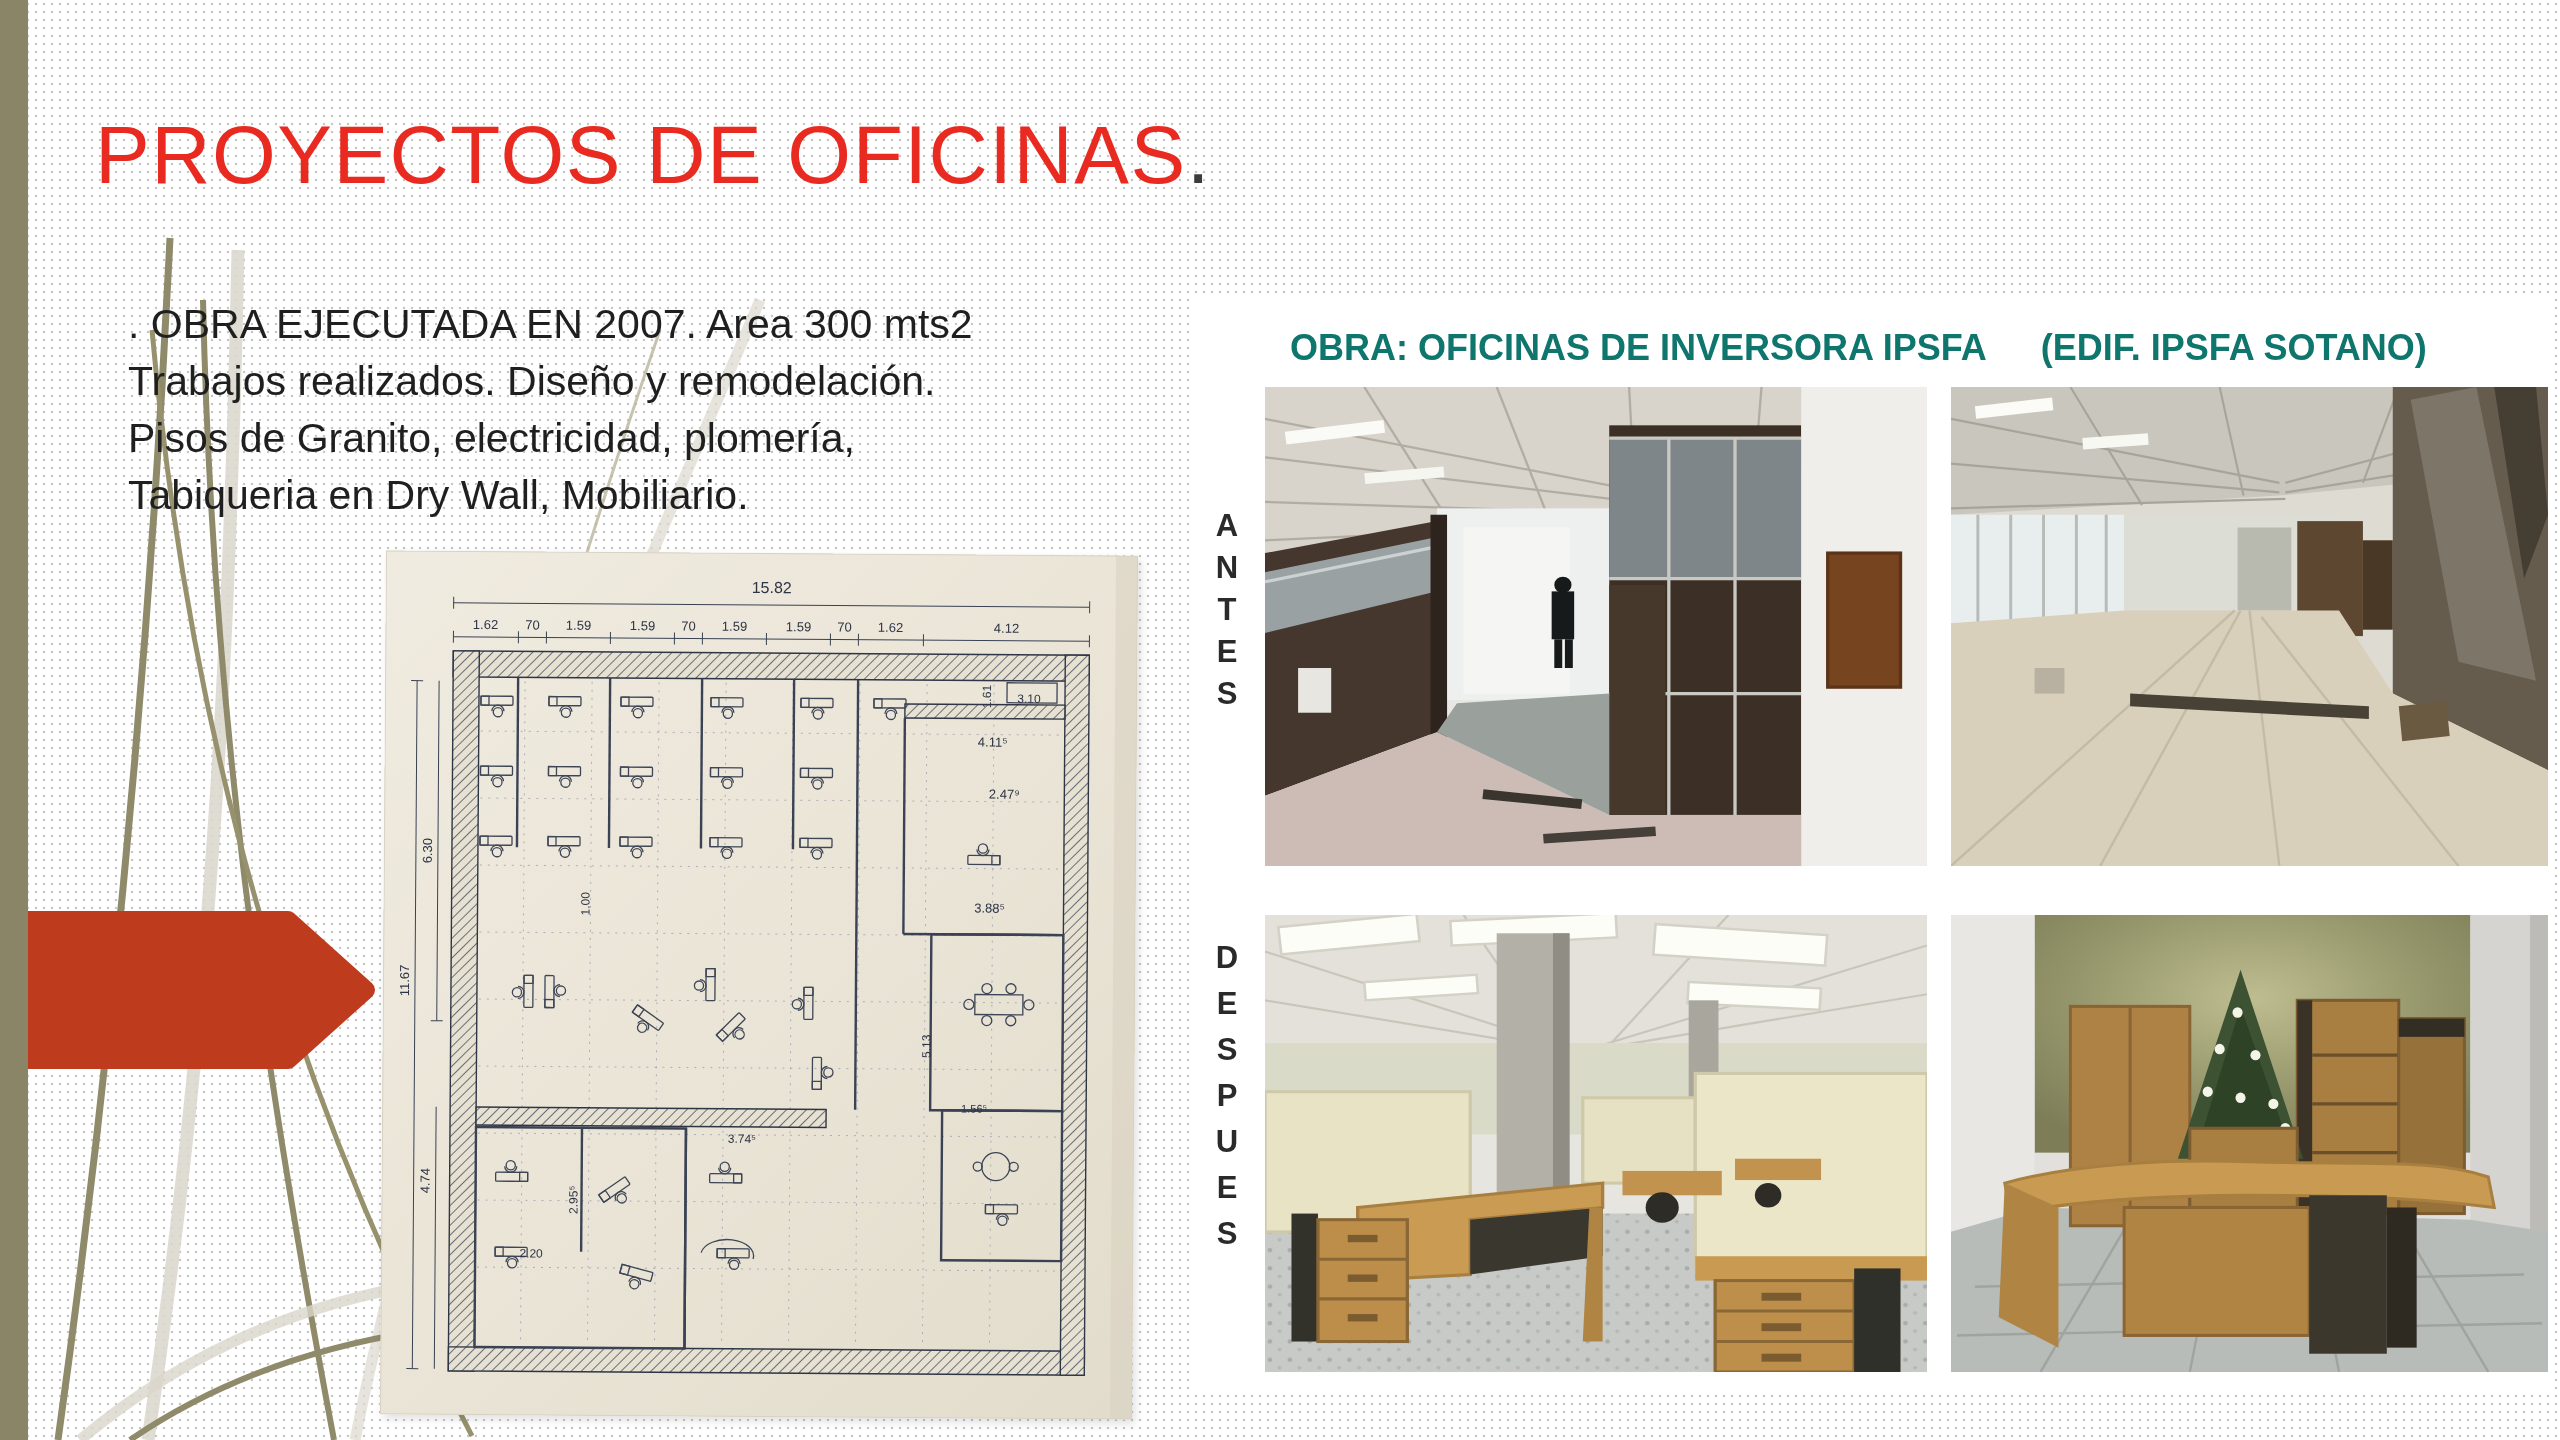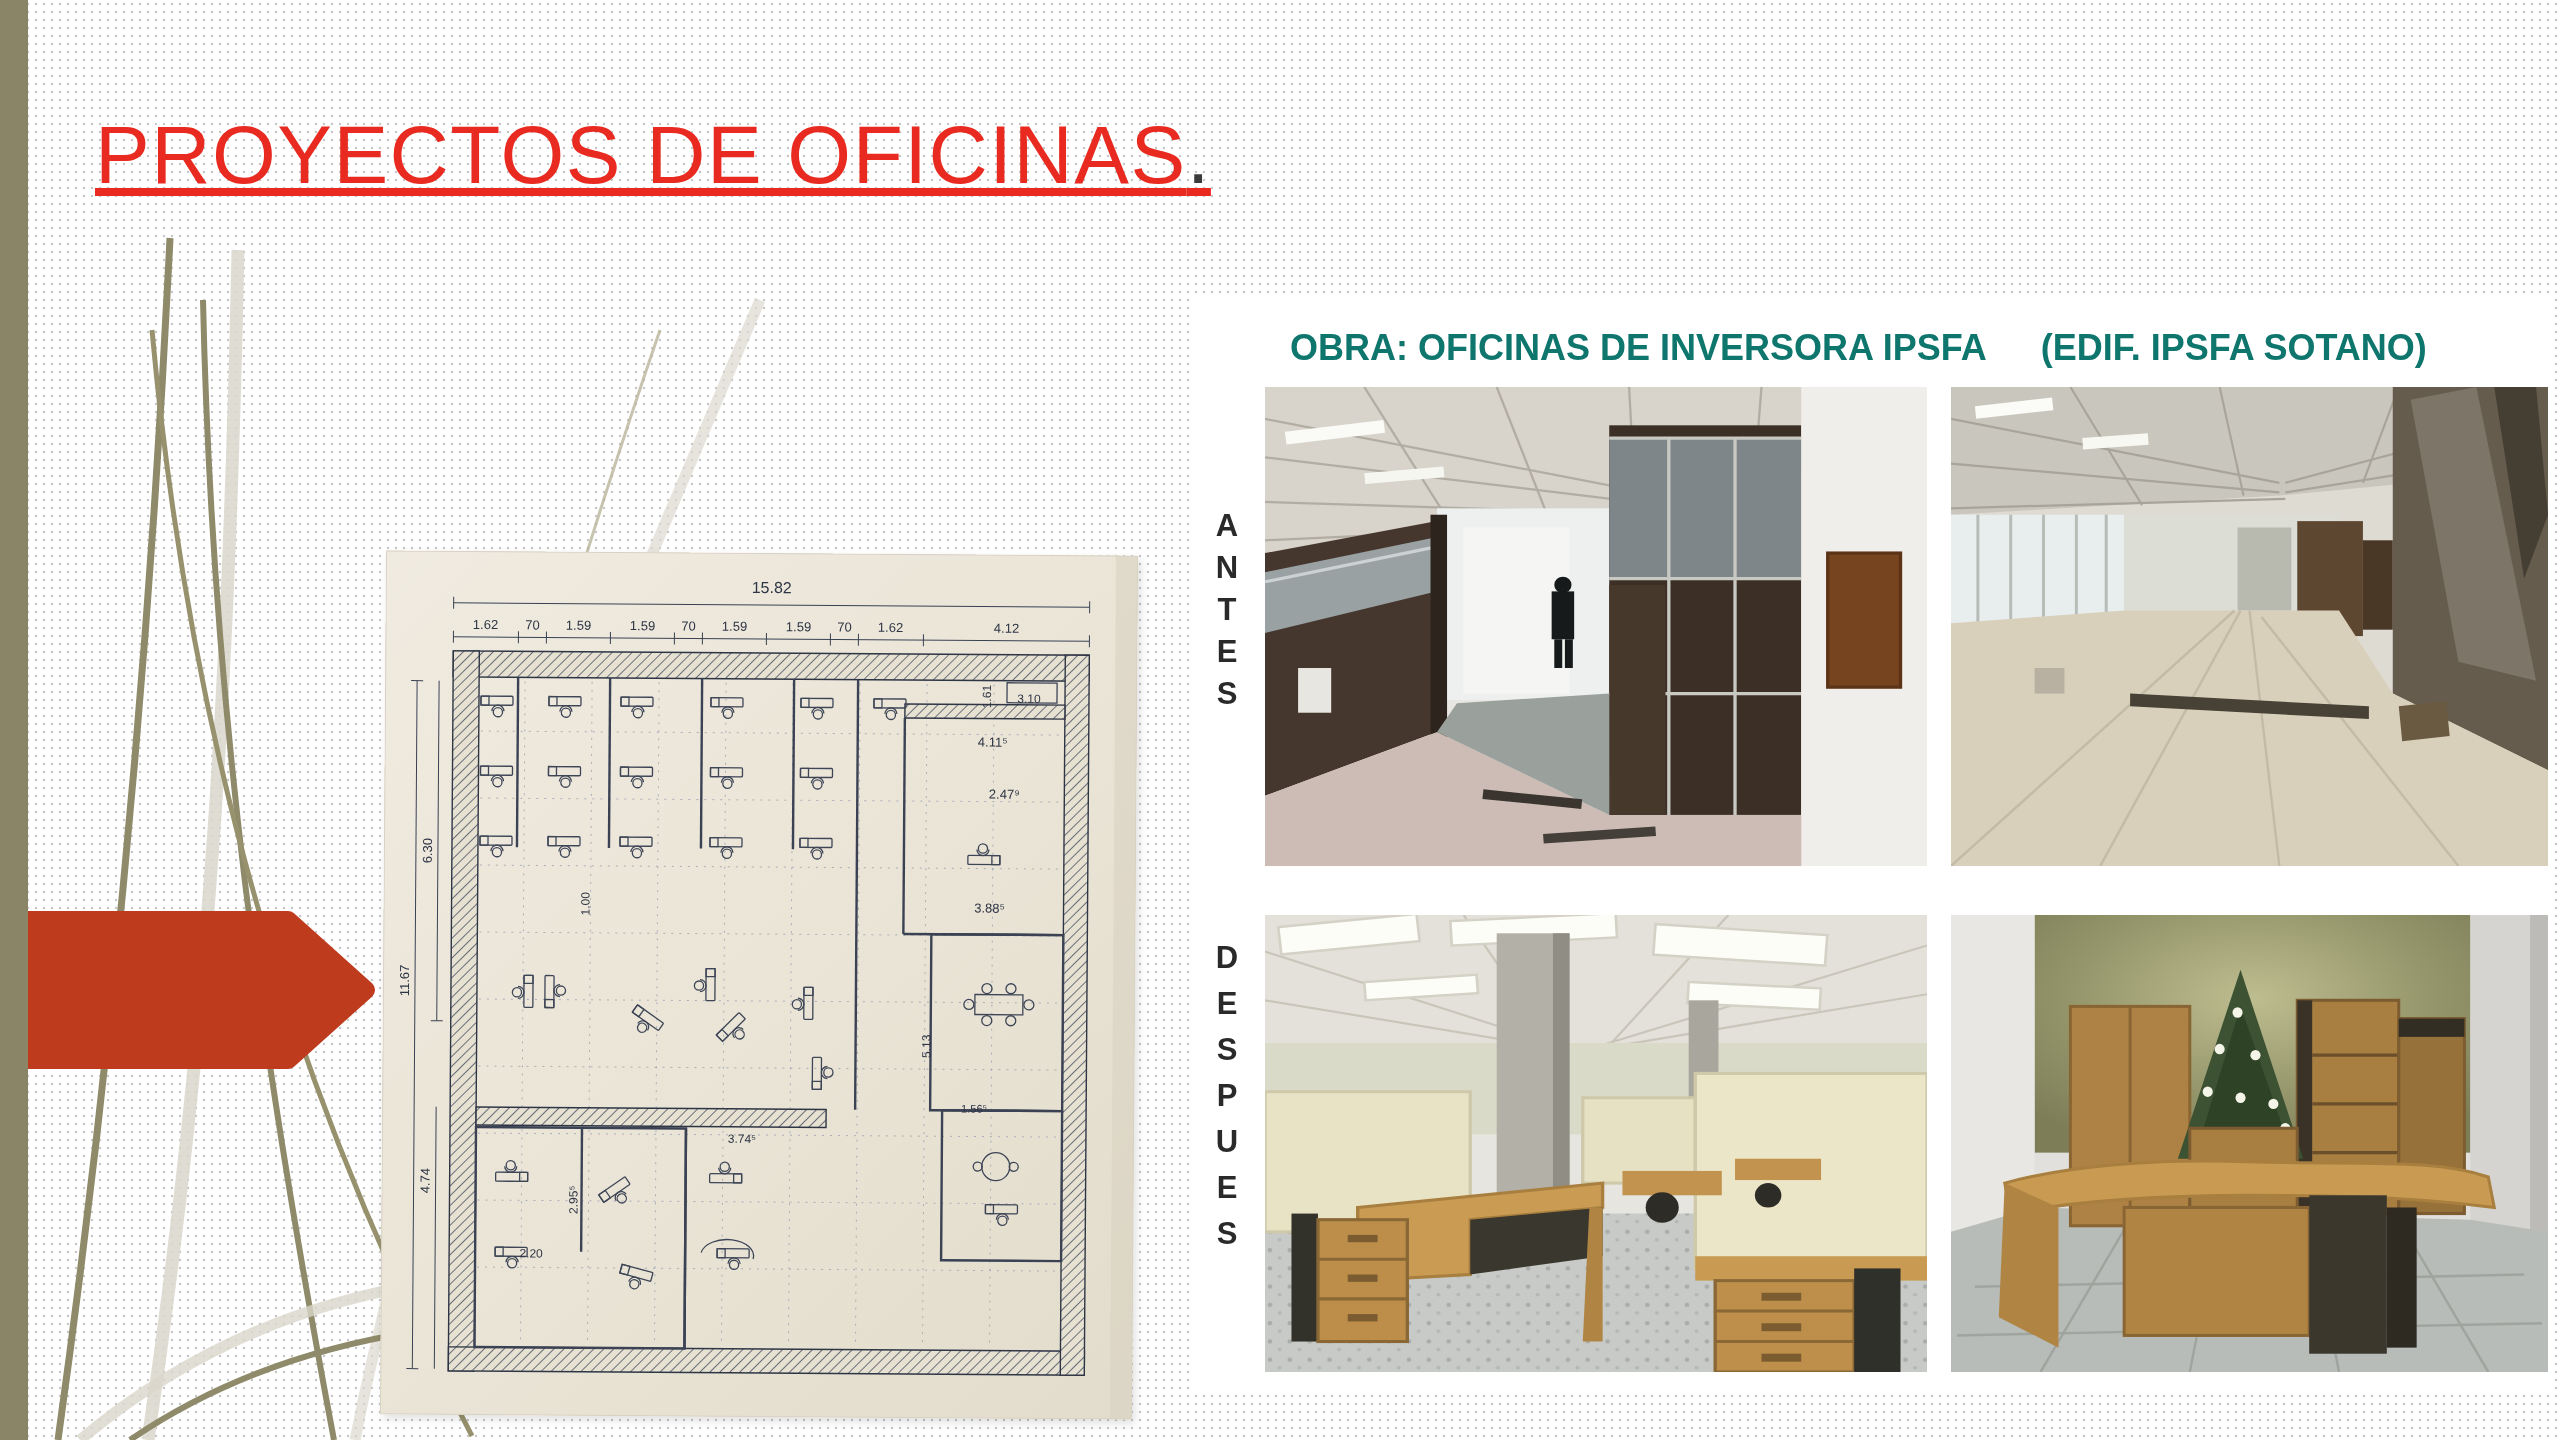--- a/index.html
+++ b/index.html
@@ -7,21 +7,21 @@
          font-family:"Liberation Sans",sans-serif;
          background-color:#ffffff;
          background-image:radial-gradient(circle,#c6c6c6 1.4px,transparent 1.6px);
          background-size:8px 8px;}
   
   .left-bar{position:absolute;left:0;top:0;width:28px;height:1440px;background:#8b8568;z-index:4;}
   .stems{position:absolute;left:0;top:0;z-index:1;pointer-events:none;}
   
   .arrow-svg{position:absolute;left:0;top:880px;z-index:3;}
   
-  .title{position:absolute;left:95px;top:108px;z-index:5;font-size:82px;letter-spacing:1.5px;color:#e82a20;white-space:nowrap;text-decoration:underline;}
+  .title{position:absolute;left:95px;top:108px;z-index:5;font-size:82px;letter-spacing:1.5px;color:#e82a20;white-space:nowrap;}
   .title .period{color:#3c3c3c;}
   
   .intro{position:absolute;left:128px;top:296px;z-index:5;font-size:41px;line-height:57px;color:#1f1f1f;}
   
   .plan-wrap{position:absolute;left:383px;top:553px;width:752px;height:864px;z-index:6;
              background:linear-gradient(135deg,#f0ebe0 0%,#eae4d6 55%,#e2dccc 100%);
              box-shadow:0 0 0 1px #d8d2c4 inset, 3px 4px 10px rgba(0,0,0,.12);
              transform:rotate(.4deg);}
   .plan-wrap svg{display:block;}
   #plan text{font-family:"Liberation Sans",sans-serif;fill:#2e3545;}
@@ -56,20 +56,26 @@
   </svg>
 
   <div class="left-bar"></div>
 
   <svg class="arrow-svg" width="400" height="210" viewBox="0 0 400 210">
     <path d="M6,40 L288,40 L366,110 L288,180 L6,180 Z" fill="#bf3b1d" stroke="#bf3b1d" stroke-width="18" stroke-linejoin="round"></path>
   </svg>
 
   <div class="title"><span>PROYECTOS DE OFICINAS</span><span class="period">.</span></div>
 
+  <div class="intro">
+    <div>. OBRA EJECUTADA EN 2007. Area 300 mts2</div>
+    <div>Trabajos realizados. Diseño y remodelación.</div>
+    <div>Pisos de Granito, electricidad, plomería,</div>
+    <div>Tabiqueria en Dry Wall, Mobiliario.</div>
+  </div>
 
   <div class="plan-wrap">
     <svg id="plan" width="752" height="864" viewBox="0 0 752 864">
       <defs>
         <pattern id="hatch" width="7" height="7" patternUnits="userSpaceOnUse" patternTransform="rotate(45)">
           <rect width="7" height="7" fill="#e7e1d2"></rect>
           <line x1="0" y1="0" x2="0" y2="7" stroke="#495162" stroke-width="1.6"></line>
         </pattern>
         <g id="desk" stroke="#3d4556" stroke-width="1.3" fill="none">
           <rect x="-16" y="-10" width="32" height="9" rx="1"></rect>

